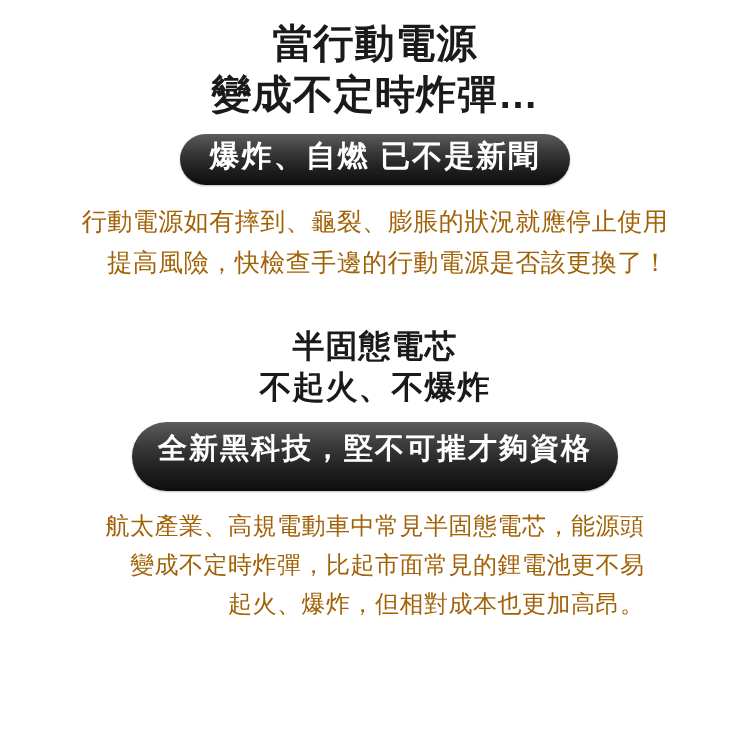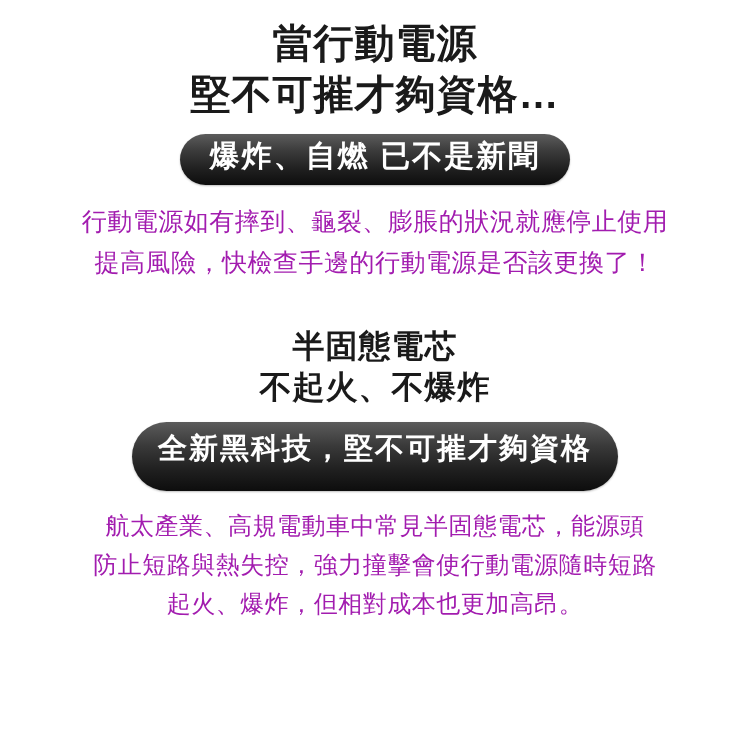--- a/index.html
+++ b/index.html
@@ -49,24 +49,24 @@
     color: #ffffff;
     font-size: 30px;
     font-weight: bold;
     letter-spacing: 2px;
     line-height: 1.2;
     box-shadow: 0 1px 2px rgba(0,0,0,0.25);
     white-space: nowrap;
   }
   .body-text {
     margin-top: 16px;
-    text-align: center;
+    text-align: right;
     font-size: 25px;
     line-height: 1.62;
-    color: #a21caf;
+    color: #a16207;
     letter-spacing: 0.5px;
   }
   .body-text .line {
     display: block;
   }
   .gap {
     height: 44px;
   }
   .section-2 .headline {
     font-size: 32px;
@@ -80,37 +80,37 @@
   }
 </style>
 </head>
 <body>
 
 <div class="page">
 
   <div class="section section-1">
     <div class="headline">
       <span class="line">當行動電源</span>
-      <span class="line">堅不可摧才夠資格…</span>
+      <span class="line">變成不定時炸彈…</span>
     </div>
     <div class="pill">爆炸、自燃 已不是新聞</div>
     <div class="body-text">
       <span class="line">行動電源如有摔到、龜裂、膨脹的狀況就應停止使用</span>
       <span class="line">提高風險，快檢查手邊的行動電源是否該更換了！</span>
     </div>
   </div>
 
   <div class="gap"></div>
 
   <div class="section section-2">
     <div class="headline">
       <span class="line">半固態電芯</span>
       <span class="line">不起火、不爆炸</span>
     </div>
     <div class="pill">全新黑科技，堅不可摧才夠資格</div>
     <div class="body-text">
       <span class="line">航太產業、高規電動車中常見半固態電芯，能源頭</span>
-      <span class="line">防止短路與熱失控，強力撞擊會使行動電源隨時短路</span>
+      <span class="line">變成不定時炸彈，比起市面常見的鋰電池更不易</span>
       <span class="line">起火、爆炸，但相對成本也更加高昂。</span>
     </div>
   </div>
 
 </div>
 
 </body></html>

